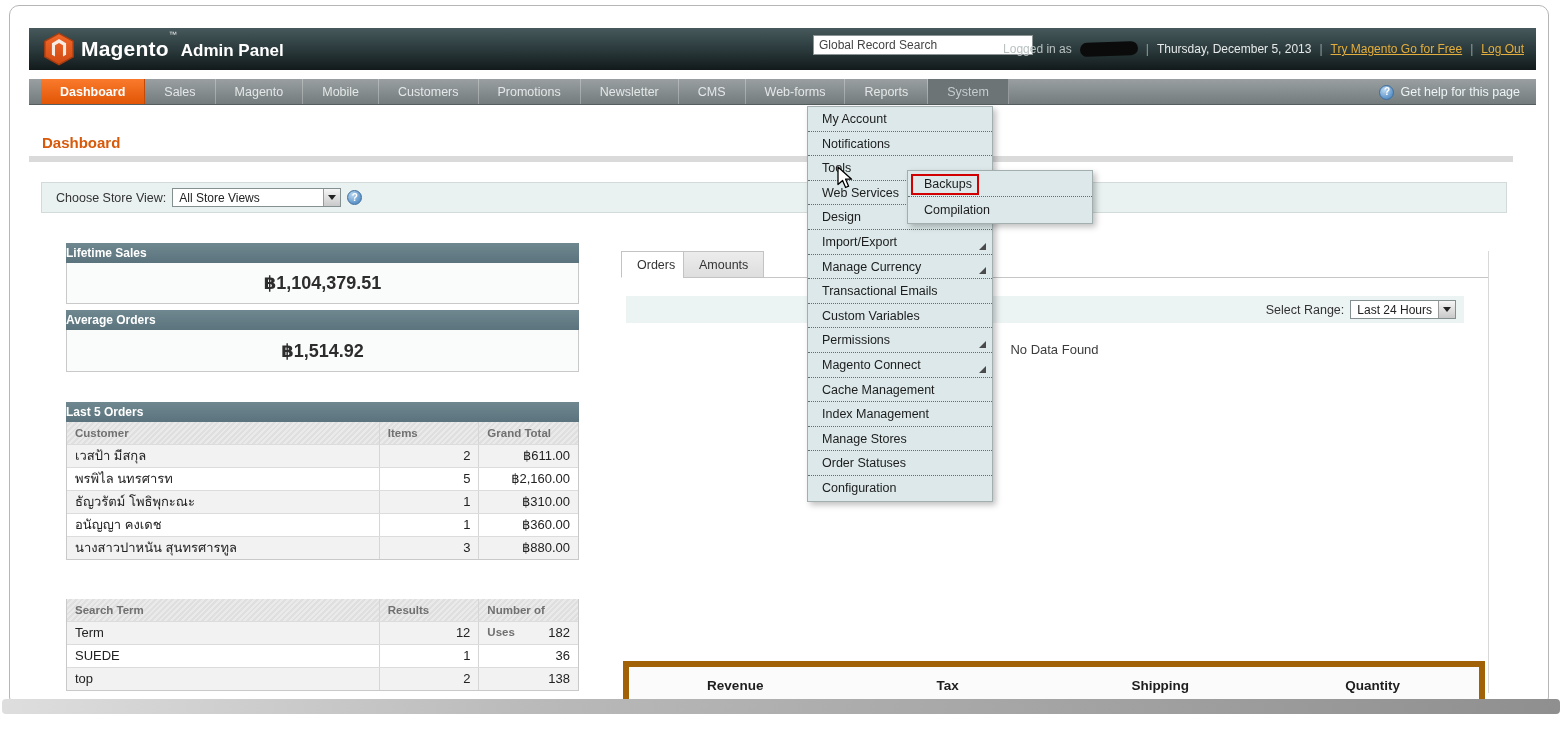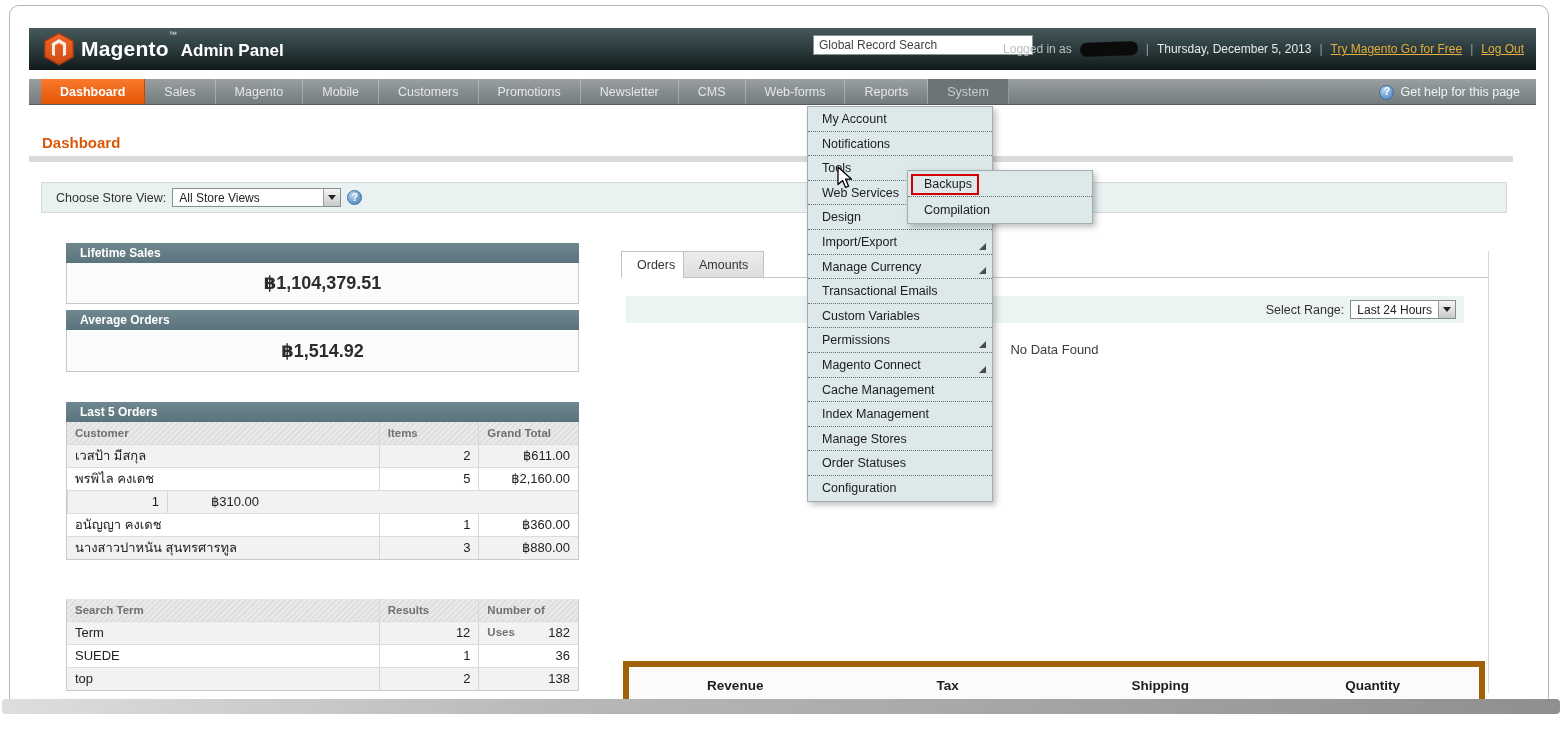--- a/index.html
+++ b/index.html
@@ -49,21 +49,21 @@
                border:1px solid #d2dada; display:flex; align-items:center; gap:6px; padding-left:14px; font-size:12.5px; color:#333; }
   .sel { display:inline-flex; align-items:center; height:19px; border:1px solid #838f90; background:#fff; cursor:pointer; }
   .sel-text { padding:0 6px; font-size:12px; color:#222; white-space:nowrap; }
   .sel-btn { width:17px; height:100%; background:linear-gradient(180deg,#f5f5f5,#c9c9c9); border-left:1px solid #9a9a9a;
              display:flex; align-items:center; justify-content:center; }
   .sel-arrow { width:0; height:0; border-left:4px solid transparent; border-right:4px solid transparent; border-top:5px solid #222; }
   .storesel .sel-text { width:150px; }
 
   
   .slate-hdr { background:linear-gradient(180deg,#6f8890,#5b737c); color:#fff; font-weight:bold; font-size:12px;
-               height:20px; line-height:20px; padding-left:14px; }
+               height:20px; line-height:20px; }
   .card { position:absolute; left:65px; width:513px; }
   .card-body { border:1px solid #c9c9c9; border-top:none; background:#fafbfb; text-align:center;
                font-weight:bold; color:#2d2d2d; font-size:18px; }
   .tbl { position:absolute; left:65px; width:513px; border:1px solid #c9c9c9; border-top:none; }
   .trow { display:flex; height:23px; line-height:22px; font-size:13px; color:#222; border-top:1px solid #dcdcdc; background:#fff; cursor:pointer; }
   .trow.alt { background:#f2f2f2; }
   .thead { display:flex; height:22px; line-height:22px; font-size:11.5px; font-weight:bold; color:#707070;
            background:repeating-linear-gradient(135deg,#eaeaea 0 2px,#dfdfdf 2px 4px); border-top:none; }
   .c0 { width:313px; padding:0 8px; overflow:hidden; white-space:nowrap; }
   .c1 { width:100px; padding:0 8px; border-left:1px solid #d6d6d6; }
@@ -188,25 +188,26 @@
       <div class="c0">Customer</div>
       <div class="c1">Items</div>
       <div class="c2">Grand Total</div>
     </div>
     <div class="trow alt">
       <div class="c0">เวสป้า มีสกุล</div>
       <div class="c1 num">2</div>
       <div class="c2 num">฿611.00</div>
     </div>
     <div class="trow">
-      <div class="c0">พรพิไล คงเดช</div>
+      <div class="c0">พรพิไล นทรศารท</div>
       <div class="c1 num">5</div>
       <div class="c2 num">฿2,160.00</div>
     </div>
     <div class="trow alt">
+      <div class="c0">ธัญวรัตม์ โพธิพุกะณะ</div>
       <div class="c1 num">1</div>
       <div class="c2 num">฿310.00</div>
     </div>
     <div class="trow">
       <div class="c0">อนัญญา คงเดช</div>
       <div class="c1 num">1</div>
       <div class="c2 num">฿360.00</div>
     </div>
     <div class="trow alt">
       <div class="c0">นางสาวปาหนัน สุนทรศารทูล</div>

